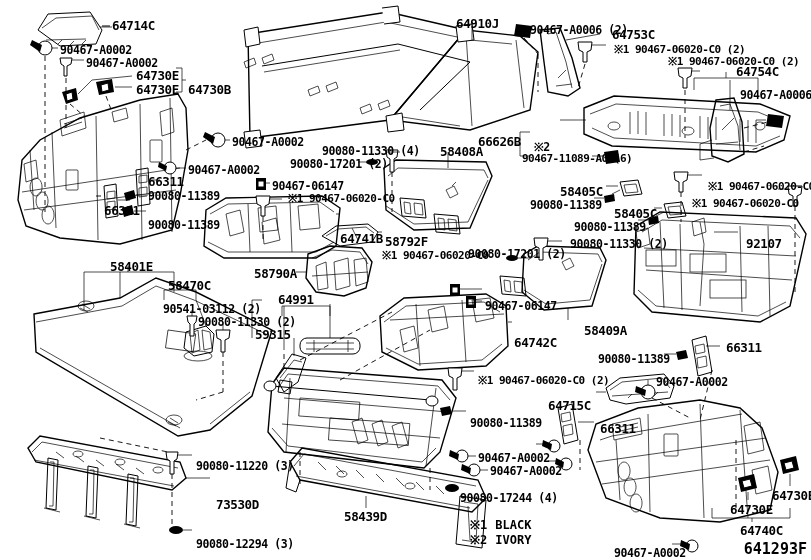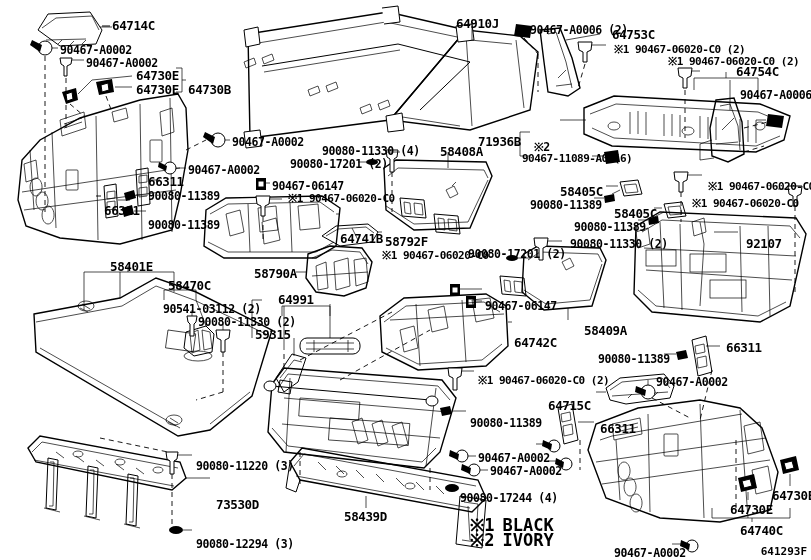--- a/index.html
+++ b/index.html
@@ -19,32 +19,32 @@
     letter-spacing:-0.4px;
     white-space:nowrap;
     line-height:12px;
     color:#000;
   }
   .lbl.sm{font-size:11px;letter-spacing:-0.5px;}
   .lbl.big{font-size:12.5px;}
   .legend{
     position:absolute;
     font-family:"DejaVu Sans Mono","Liberation Mono",monospace;
-    font-weight:bold;font-size:17px;line-height:15px;white-space:nowrap;
+    font-weight:bold;font-size:12px;line-height:15px;white-space:nowrap;
   }
   .refbox{
     position:absolute;
     font-family:"DejaVu Sans Mono","Liberation Mono",monospace;
     font-weight:bold;font-size:11px;line-height:13px;white-space:nowrap;
     letter-spacing:-0.4px;
   }
   .corner{
     position:absolute;right:4px;bottom:2px;
     font-family:"DejaVu Sans Mono","Liberation Mono",monospace;
-    font-weight:bold;font-size:11px;letter-spacing:0px;
+    font-weight:bold;font-size:15px;letter-spacing:0px;
   }
   .ln{stroke:#000;stroke-width:1;fill:none;}
   .ln2{stroke:#000;stroke-width:1.4;fill:none;}
   .dash{stroke:#000;stroke-width:0.9;fill:none;stroke-dasharray:5 4;}
   .thin{stroke:#000;stroke-width:0.7;fill:none;}
   .fillw{fill:#ffffff;stroke:#000;stroke-width:1;}
   .fillk{fill:#000;stroke:none;}
 </style>
 </head>
 <body>
@@ -652,21 +652,21 @@
       <div class="lbl" style="left: 196px; top: 538px;">90080-12294 (3)</div>
       <div class="lbl big" style="left: 344px; top: 511px;">58439D</div>
       <div class="lbl" style="left: 460px; top: 492px;">90080-17244 (4)</div>
       <div class="lbl big" style="left: 456px; top: 18px;">64910J</div>
       <div class="lbl" style="left: 530px; top: 24px;">90467-A0006 (2)</div>
       <div class="lbl big" style="left: 612px; top: 29px;">64753C</div>
       <div class="lbl sm" style="left: 614px; top: 44px;">※1 90467-06020-C0 (2)</div>
       <div class="lbl sm" style="left: 668px; top: 56px;">※1 90467-06020-C0 (2)</div>
       <div class="lbl big" style="left: 736px; top: 66px;">64754C</div>
       <div class="lbl" style="left: 740px; top: 89px;">90467-A0006 (2)</div>
-      <div class="lbl big" style="left: 478px; top: 136px;">71936B</div>
+      <div class="lbl big" style="left: 478px; top: 136px;">66626B</div>
       <div class="lbl" style="left: 534px; top: 141px;">※2</div>
       <div class="lbl sm" style="left: 522px; top: 153px;">90467-11089-A0 (6)</div>
       <div class="lbl big" style="left: 440px; top: 146px;">58408A</div>
       <div class="lbl" style="left: 322px; top: 145px;">90080-11330 (4)</div>
       <div class="lbl" style="left: 290px; top: 158px;">90080-17201 (2)</div>
       <div class="lbl" style="left: 272px; top: 180px;">90467-06147</div>
       <div class="lbl sm" style="left: 288px; top: 193px;">※1 90467-06020-C0</div>
       <div class="lbl big" style="left: 340px; top: 233px;">64741B</div>
       <div class="lbl big" style="left: 385px; top: 236px;">58792F</div>
       <div class="lbl sm" style="left: 382px; top: 250px;">※1 90467-06020-C0</div>

